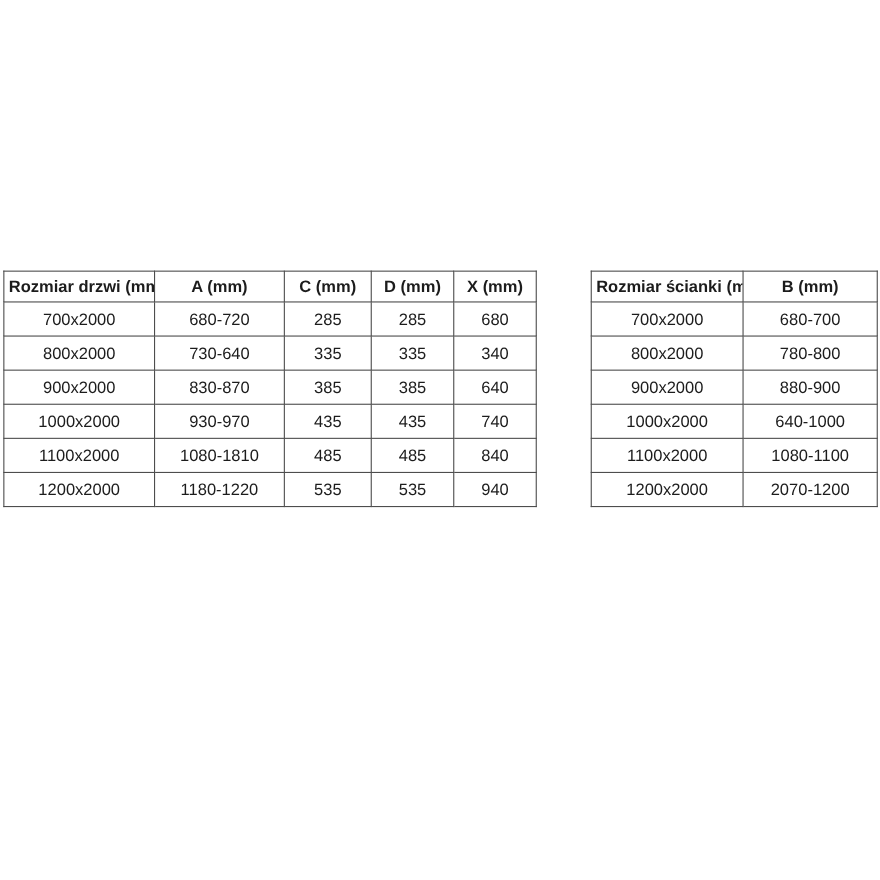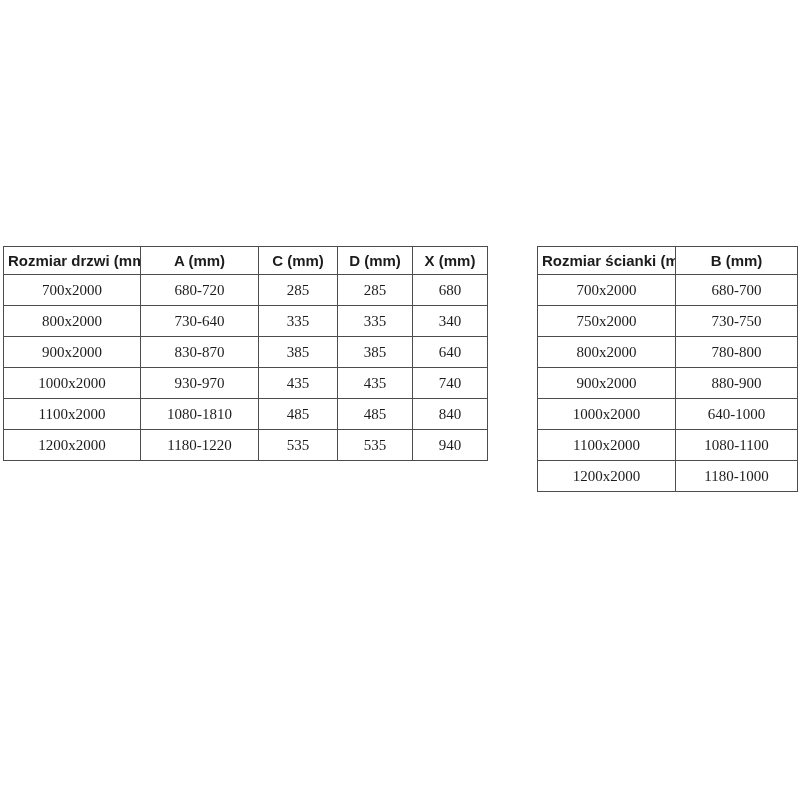--- a/index.html
+++ b/index.html
@@ -25,21 +25,21 @@
   table.spec-table td {
     border: 1px solid #4d4d4d;
     text-align: center;
     vertical-align: middle;
     padding: 0 4px;
     font-size: 15px;
     overflow: hidden;
     white-space: nowrap;
   }
   table.spec-table thead tr { height: 28px; }
-  table.spec-table tbody tr { height: 31px; font-family: Liberation Serif, serif; }
+  table.spec-table tbody tr { height: 31px; }
   table.spec-table th { font-weight: bold; }
 
   #table-doors { left: 3px; top: 246px; width: 484px; }
   #table-doors col:nth-child(1) { width: 137px; }
   #table-doors col:nth-child(2) { width: 118px; }
   #table-doors col:nth-child(3) { width: 79px; }
   #table-doors col:nth-child(4) { width: 75px; }
   #table-doors col:nth-child(5) { width: 75px; }
 
   #table-walls { left: 537px; top: 246px; width: 260px; }
@@ -122,38 +122,34 @@
           <th>Rozmiar ścianki (mm)</th>
           <th>B (mm)</th>
         </tr>
       </thead>
       <tbody>
         <tr>
           <td>700x2000</td>
           <td>680-700</td>
         </tr>
         <tr>
-          <td>750x2000</td>
-          <td>730-750</td>
-        </tr>
-        <tr>
           <td>800x2000</td>
           <td>780-800</td>
         </tr>
         <tr>
           <td>900x2000</td>
           <td>880-900</td>
         </tr>
         <tr>
           <td>1000x2000</td>
           <td>640-1000</td>
         </tr>
         <tr>
           <td>1100x2000</td>
           <td>1080-1100</td>
         </tr>
         <tr>
           <td>1200x2000</td>
-          <td>1180-1000</td>
+          <td>2070-1200</td>
         </tr>
       </tbody>
     </table>
 </div>
 
 </body></html>

